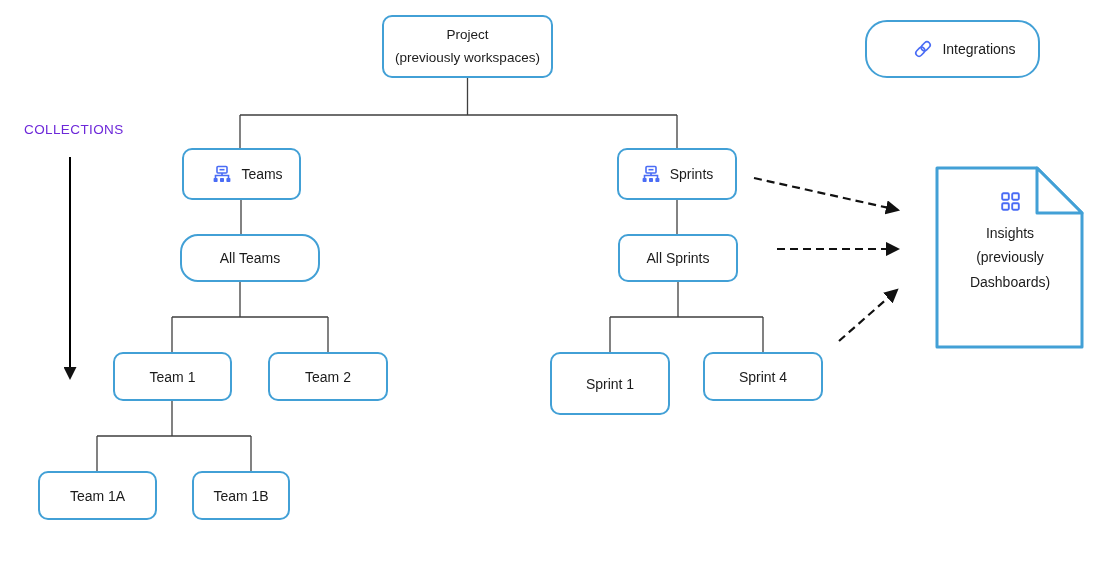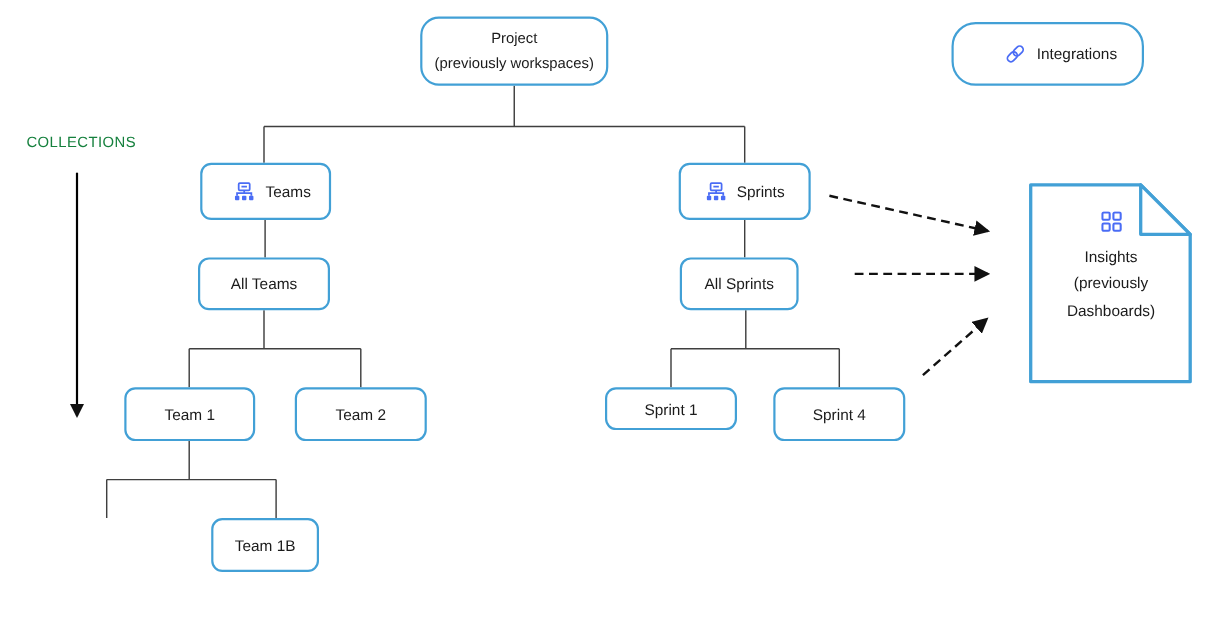--- a/index.html
+++ b/index.html
@@ -25,21 +25,21 @@
     display:flex;align-items:center;justify-content:center;gap:9px;
     font-size:14px;box-sizing:border-box;text-align:center;
   }
   .node.stack{flex-direction:column;gap:3px;line-height:1.5;font-size:13.5px;}
   .pill{border-radius:22px;padding-left:24px;}
   .icon-svg{display:block;}
   .icon-stroke{stroke:var(--icon-blue);fill:none;stroke-width:1.6;}
   .icon-fill{fill:var(--icon-blue);}
   .collections-label{
     position:absolute;left:24px;top:122px;z-index:2;font-size:13.5px;
-    letter-spacing:0.4px;color:#15803d;
+    letter-spacing:0.4px;color:#6d28d9;
   }
   .insights-content{
     position:absolute;left:945px;top:192px;width:130px;z-index:2;
     display:flex;flex-direction:column;align-items:center;gap:4px;
     font-size:14px;line-height:1.45;text-align:right;
   }
   .insights-content .grid-wrap{margin-bottom:8px;}
 </style>
 </head>
 <body>
@@ -70,21 +70,21 @@
     <path class="dashed" d="M754 178 L898 210" marker-end="url(#ah)"></path>
     <path class="dashed" d="M777 249 L898 249" marker-end="url(#ah)"></path>
     <path class="dashed" d="M839 341 L897 290" marker-end="url(#ah)"></path>
 
     <path class="doc-shape" d="M937 168 H1037 L1082 213 V347 H937 Z"></path>
     <path class="doc-shape" d="M1037 168 V213 H1082 Z"></path>
   </svg>
 
   <span class="collections-label">COLLECTIONS</span>
 
-  <div class="node stack" style="left:382px;top:15px;width:171px;height:63px;border-radius:17px;">
+  <div class="node stack" style="left:382px;top:15px;width:171px;height:63px;">
     <span>Project</span>
     <span>(previously workspaces)</span>
   </div>
 
   <div class="node" style="left:182px;top:148px;width:119px;height:52px;padding-left:12px;">
     <span>
       <svg class="icon-svg" width="20" height="19" viewBox="0 0 20 19">
         <rect class="icon-stroke" x="5" y="1.5" width="10" height="6.5" rx="1"></rect>
         <path class="icon-stroke" d="M7.5 4.7 H12.5"></path>
         <path class="icon-stroke" d="M10 8 V10.5 M3.5 13 V10.5 H16.5 V13"></path>
@@ -103,40 +103,43 @@
         <path class="icon-stroke" d="M7.5 4.7 H12.5"></path>
         <path class="icon-stroke" d="M10 8 V10.5 M3.5 13 V10.5 H16.5 V13"></path>
         <rect class="icon-fill" x="1.6" y="13" width="4" height="4" rx="0.8"></rect>
         <rect class="icon-fill" x="8" y="13" width="4" height="4" rx="0.8"></rect>
         <rect class="icon-fill" x="14.4" y="13" width="4" height="4" rx="0.8"></rect>
       </svg>
     </span>
     <span>Sprints</span>
   </div>
 
-  <div class="node" style="left:180px;top:234px;width:120px;height:48px;">
+  <div class="node" style="left:180px;top:234px;width:140px;height:48px;border-radius:18px;">
     <span>All Teams</span>
   </div>
-  <div class="node" style="left:618px;top:234px;width:108px;height:48px;">
+  <div class="node" style="left:618px;top:234px;width:120px;height:48px;">
     <span>All Sprints</span>
   </div>
 
   <div class="node" style="left:113px;top:352px;width:119px;height:49px;">
     <span>Team 1</span>
   </div>
   <div class="node" style="left:268px;top:352px;width:120px;height:49px;text-align:center;">
     <span>Team 2</span>
   </div>
-  <div class="node" style="left:550px;top:352px;width:120px;height:39px;">
+  <div class="node" style="left:550px;top:352px;width:120px;height:63px;">
     <span>Sprint 1</span>
   </div>
   <div class="node" style="left:703px;top:352px;width:120px;height:49px;">
     <span>Sprint 4</span>
   </div>
 
+  <div class="node" style="left:38px;top:471px;width:119px;height:49px;">
+    <span>Team 1A</span>
+  </div>
   <div class="node" style="left:192px;top:471px;width:98px;height:49px;">
     <span>Team 1B</span>
   </div>
 
   <div class="node pill" style="left:865px;top:20px;width:175px;height:58px;">
     <span>
       <svg class="icon-svg" width="20" height="20" viewBox="0 0 20 20">
         <g class="icon-stroke" transform="rotate(-45 10 10)">
           <rect x="1.2" y="6.8" width="10" height="6.4" rx="3.2"></rect>
           <rect x="8.8" y="6.8" width="10" height="6.4" rx="3.2"></rect>

